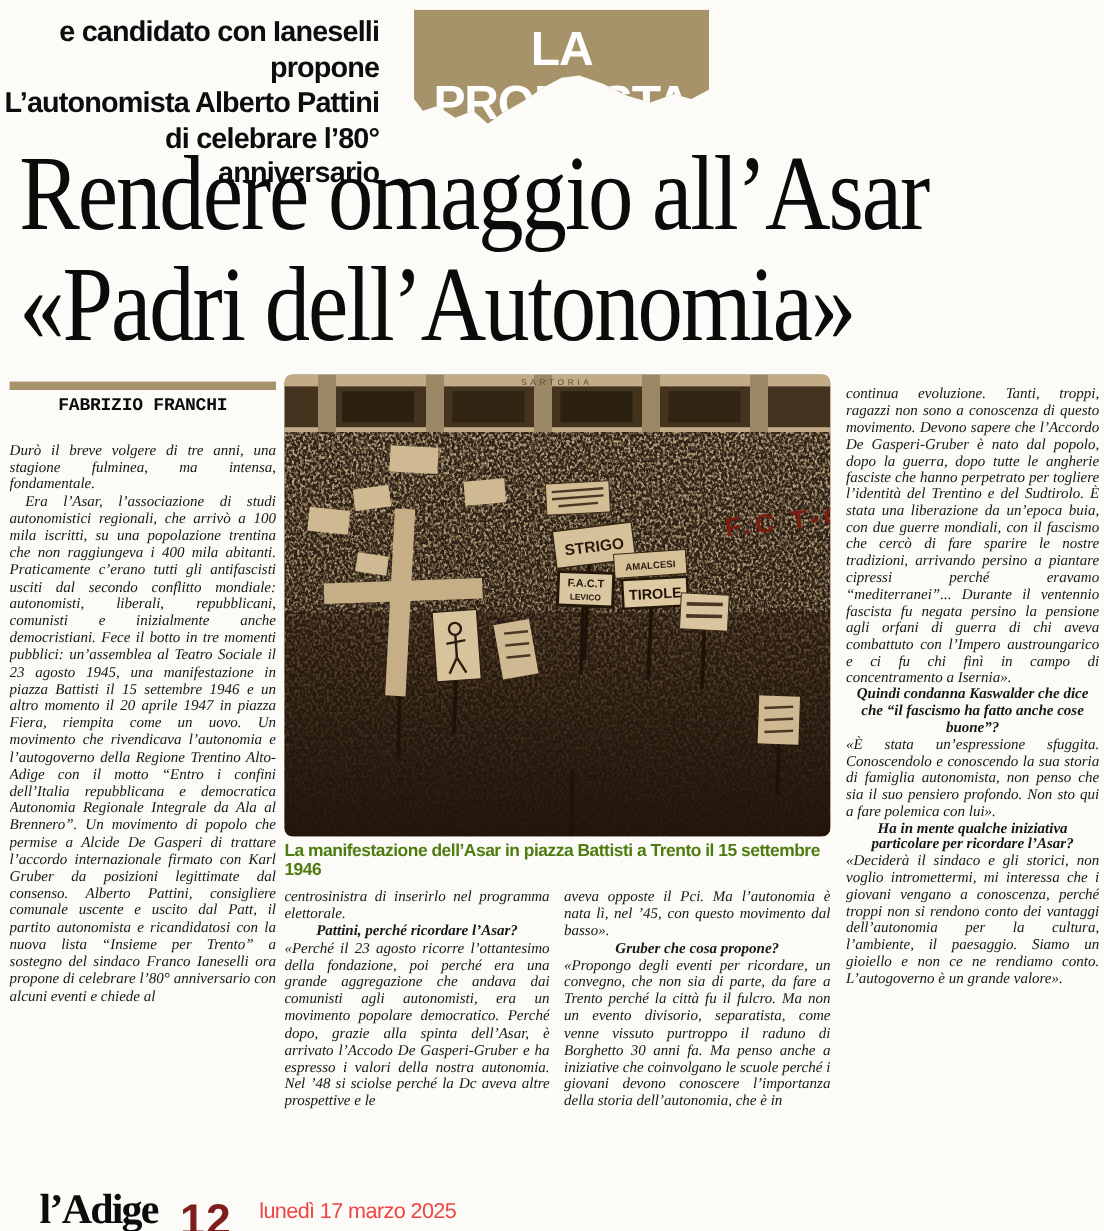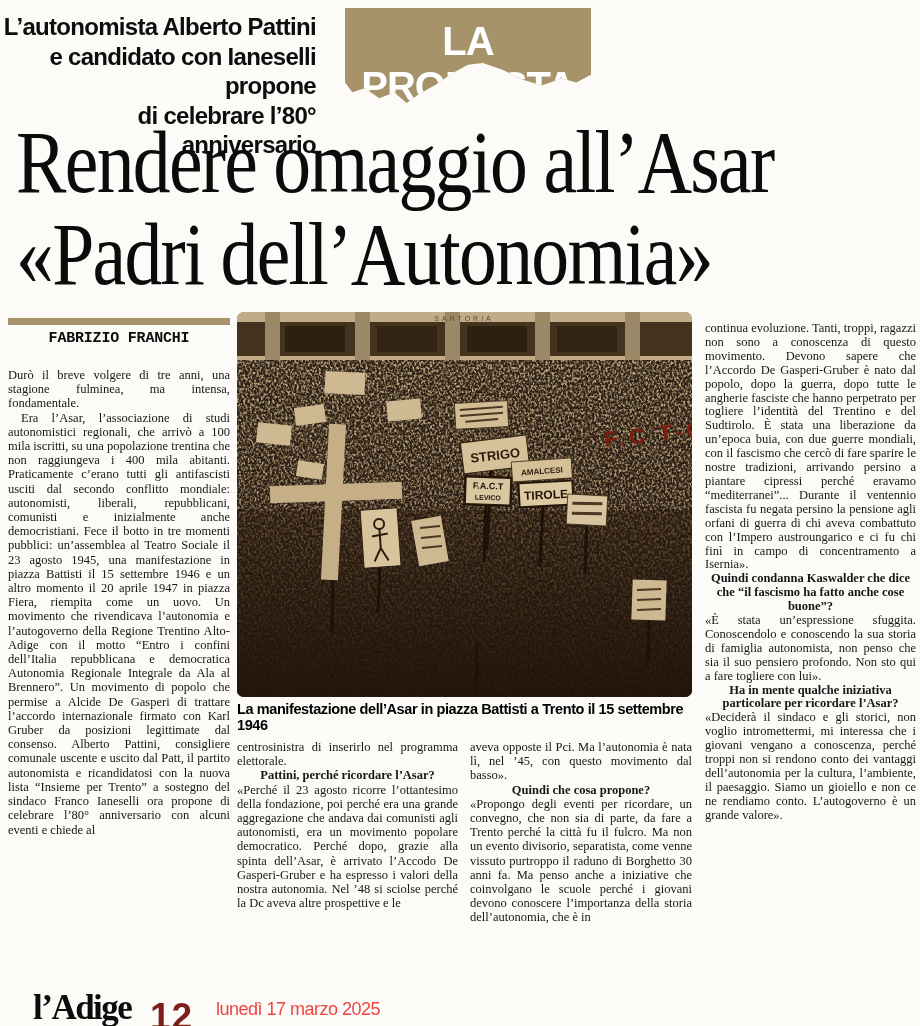--- a/index.html
+++ b/index.html
@@ -24,50 +24,50 @@
          font-size:89px;line-height:92px;letter-spacing:-2px;color:#0b0b0b;white-space:nowrap;}
 
   
   .byline-bar{position:absolute;left:8px;top:318px;width:222px;height:7px;background:#a6936a;}
   .byline{position:absolute;left:8px;top:330px;width:222px;text-align:center;
          font-family:Liberation Mono, monospace;font-weight:bold;font-size:15px;
          letter-spacing:-0.2px;color:#0d0d0d;}
 
   
   .col{position:absolute;font-size:12.5px;line-height:14.2px;text-align:justify;overflow:hidden;}
-  .col p{margin:0;}
+  .col p{margin:0;font-style:italic;}
   .col p.indent{text-indent:13px;}
   .col p.qbold{font-weight:bold;text-align:center;}
   .col1{left:8px;top:368px;width:222px;height:606px;}
   .col2{left:237px;top:740px;width:221px;height:232px;}
   .col3{left:470px;top:740px;width:222px;height:232px;}
   .col4{left:705px;top:322px;width:211px;height:662px;line-height:13.9px;}
 
   
   .photo-frame{position:absolute;left:237px;top:312px;width:455px;height:385px;
          border-radius:7px;overflow:hidden;background:#8a7156;}
   .caption{position:absolute;left:237px;top:701px;width:455px;font-family:"Liberation Sans",sans-serif;
-         font-weight:bold;font-size:14.5px;letter-spacing:-0.4px;color:#000000;}
+         font-weight:bold;font-size:14.5px;letter-spacing:-0.4px;color:#4d7c0f;}
 
   
   .footer-brand{position:absolute;left:33px;top:988px;font-family:"Liberation Serif",serif;
          font-weight:bold;font-size:35px;letter-spacing:-1.5px;color:#0c0c0c;}
   .footer-page{position:absolute;left:150px;top:996px;font-family:"Liberation Sans",sans-serif;
          font-weight:bold;font-size:37px;letter-spacing:1px;color:#7f1d1d;}
   .footer-date{position:absolute;left:216px;top:999px;font-family:"Liberation Sans",sans-serif;
          font-size:18px;letter-spacing:-0.5px;color:#ef4444;}
 </style>
 </head>
 <body>
 
 <div class="page">
 
   <div class="deck deck-left">
+    <div>e candidato con Ianeselli propone</div>
     <div>L’autonomista Alberto Pattini</div>
-    <div>e candidato con Ianeselli propone</div>
     <div>di celebrare l’80° anniversario</div>
   </div>
 
   <div class="badge">
     <div class="badge-label">LA PROPOSTA</div>
   </div>
 
 
   <div class="headline">
     <div>Rendere omaggio all’Asar</div>
@@ -81,27 +81,27 @@
       <p class="">Durò il breve volgere di tre anni, una stagione fulminea, ma intensa, fondamentale.</p>
       <p class=" indent">Era l’Asar, l’associazione di studi autonomistici regionali, che arrivò a 100 mila iscritti, su una popolazione trentina che non raggiungeva i 400 mila abitanti. Praticamente c’erano tutti gli antifascisti usciti dal secondo conflitto mondiale: autonomisti, liberali, repubblicani, comunisti e inizialmente anche democristiani. Fece il botto in tre momenti pubblici: un’assemblea al Teatro Sociale il 23 agosto 1945, una manifestazione in piazza Battisti il 15 settembre 1946 e un altro momento il 20 aprile 1947 in piazza Fiera, riempita come un uovo. Un movimento che rivendicava l’autonomia e l’autogoverno della Regione Trentino Alto-Adige con il motto “Entro i confini dell’Italia repubblicana e democratica Autonomia Regionale Integrale da Ala al Brennero”. Un movimento di popolo che permise a Alcide De Gasperi di trattare l’accordo internazionale firmato con Karl Gruber da posizioni legittimate dal consenso. Alberto Pattini, consigliere comunale uscente e uscito dal Patt, il partito autonomista e ricandidatosi con la nuova lista “Insieme per Trento” a sostegno del sindaco Franco Ianeselli ora propone di celebrare l’80° anniversario con alcuni eventi e chiede al</p>
     </div>
   <div class="col col2">
       <p class="">centrosinistra di inserirlo nel programma elettorale.</p>
       <p class="qbold">Pattini, perché ricordare l’Asar?</p>
       <p class="">«Perché il 23 agosto ricorre l’ottantesimo della fondazione, poi perché era una grande aggregazione che andava dai comunisti agli autonomisti, era un movimento popolare democratico. Perché dopo, grazie alla spinta dell’Asar, è arrivato l’Accodo De Gasperi-Gruber e ha espresso i valori della nostra autonomia. Nel ’48 si sciolse perché la Dc aveva altre prospettive e le</p>
     </div>
   <div class="col col3">
       <p class="">aveva opposte il Pci. Ma l’autonomia è nata lì, nel ’45, con questo movimento dal basso».</p>
-      <p class="qbold">Quindi che cosa propone?</p>
+      <p class="qbold">Gruber che cosa propone?</p>
       <p class="">«Propongo degli eventi per ricordare, un convegno, che non sia di parte, da fare a Trento perché la città fu il fulcro. Ma non un evento divisorio, separatista, come venne vissuto purtroppo il raduno di Borghetto 30 anni fa. Ma penso anche a iniziative che coinvolgano le scuole perché i giovani devono conoscere l’importanza della storia dell’autonomia, che è in</p>
     </div>
   <div class="col col4">
       <p class="">continua evoluzione. Tanti, troppi, ragazzi non sono a conoscenza di questo movimento. Devono sapere che l’Accordo De Gasperi-Gruber è nato dal popolo, dopo la guerra, dopo tutte le angherie fasciste che hanno perpetrato per togliere l’identità del Trentino e del Sudtirolo. È stata una liberazione da un’epoca buia, con due guerre mondiali, con il fascismo che cercò di fare sparire le nostre tradizioni, arrivando persino a piantare cipressi perché eravamo “mediterranei”... Durante il ventennio fascista fu negata persino la pensione agli orfani di guerra di chi aveva combattuto con l’Impero austroungarico e ci fu chi finì in campo di concentramento a Isernia».</p>
       <p class="qbold">Quindi condanna Kaswalder che dice che “il fascismo ha fatto anche cose buone”?</p>
-      <p class="">«È stata un’espressione sfuggita. Conoscendolo e conoscendo la sua storia di famiglia autonomista, non penso che sia il suo pensiero profondo. Non sto qui a fare togliere con lui».</p>
+      <p class="">«È stata un’espressione sfuggita. Conoscendolo e conoscendo la sua storia di famiglia autonomista, non penso che sia il suo pensiero profondo. Non sto qui a fare polemica con lui».</p>
       <p class="qbold">Ha in mente qualche iniziativa particolare per ricordare l’Asar?</p>
       <p class="">«Deciderà il sindaco e gli storici, non voglio intromettermi, mi interessa che i giovani vengano a conoscenza, perché troppi non si rendono conto dei vantaggi dell’autonomia per la cultura, l’ambiente, il paesaggio. Siamo un gioiello e non ce ne rendiamo conto. L’autogoverno è un grande valore».</p>
     </div>
 
   <div class="photo-frame">
     <svg width="455" height="385" viewBox="0 0 455 385">
       <defs>
         <filter id="spD" x="0" y="0" width="100%" height="100%">
           <feTurbulence type="fractalNoise" baseFrequency="0.45 0.38" numOctaves="2" seed="8" result="t"></feTurbulence>
           <feColorMatrix in="t" type="matrix" values="0 0 0 0 0  0 0 0 0 0  0 0 0 0 0  2.2 2.2 2.2 0 -2.6" result="m"></feColorMatrix>

